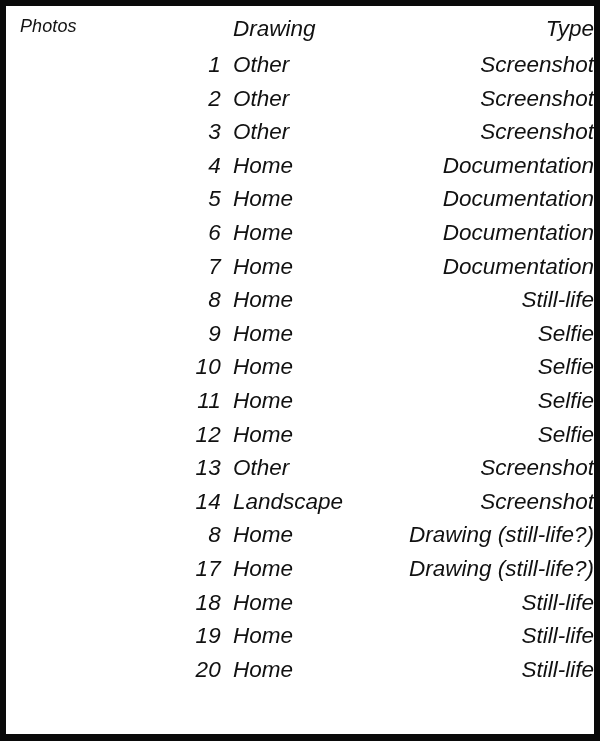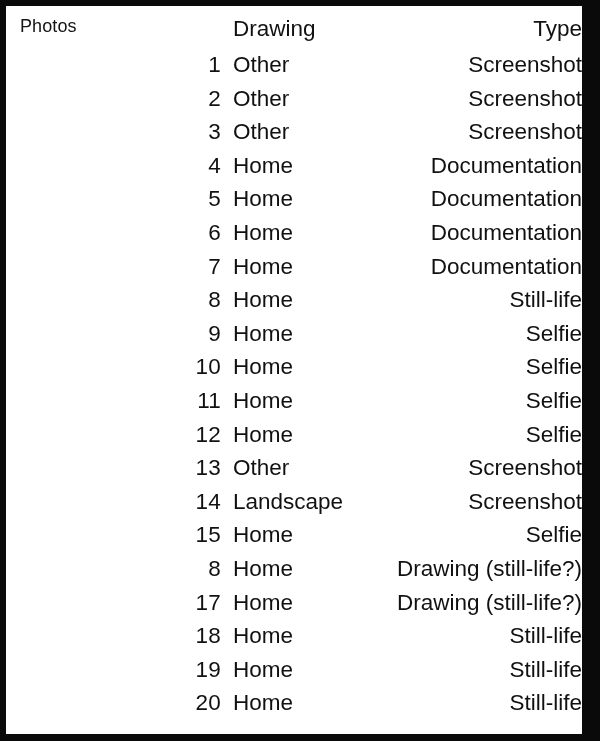--- a/index.html
+++ b/index.html
@@ -14,21 +14,22 @@
     font-family: "Liberation Sans", sans-serif;
   }
   #frame {
     position: absolute;
     left: 0;
     top: 0;
     width: 600px;
     height: 741px;
     box-sizing: border-box;
     background: #0a0a0a;
-    padding: 6px 18px 7px 6px;
+    padding: 6px 6px 7px 6px;
+    font-style: italic;
   }
   #sheet {
     position: relative;
     width: 100%;
     height: 100%;
     background: #ffffff;
     overflow: hidden;
   }
 
   
@@ -167,25 +168,20 @@
             <td class="c-index">13</td>
             <td class="c-location">Other</td>
             <td class="c-type">Screenshot</td>
           </tr>
           <tr>
             <td class="c-index">14</td>
             <td class="c-location">Landscape</td>
             <td class="c-type">Screenshot</td>
           </tr>
           <tr>
-            <td class="c-index">15</td>
-            <td class="c-location">Home</td>
-            <td class="c-type">Selfie</td>
-          </tr>
-          <tr>
             <td class="c-index">8</td>
             <td class="c-location">Home</td>
             <td class="c-type">Drawing (still-life?)</td>
           </tr>
           <tr>
             <td class="c-index">17</td>
             <td class="c-location">Home</td>
             <td class="c-type">Drawing (still-life?)</td>
           </tr>
           <tr>

